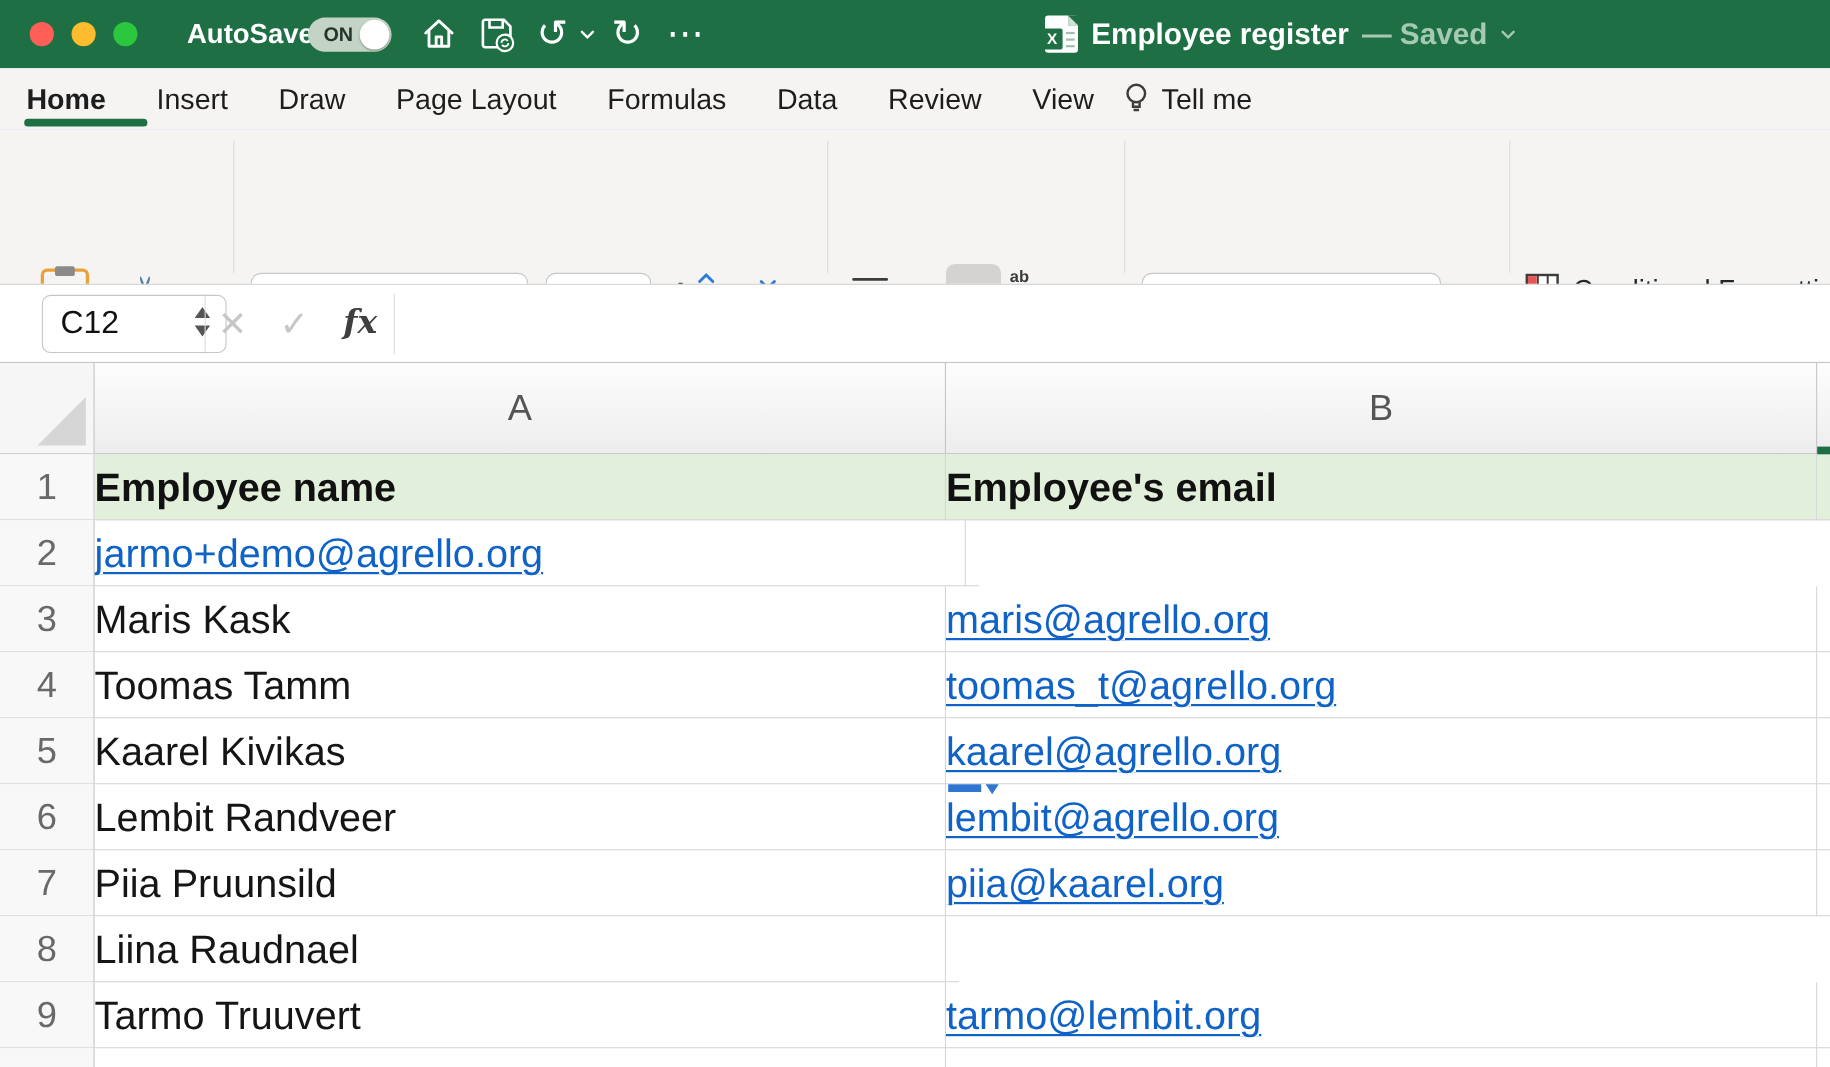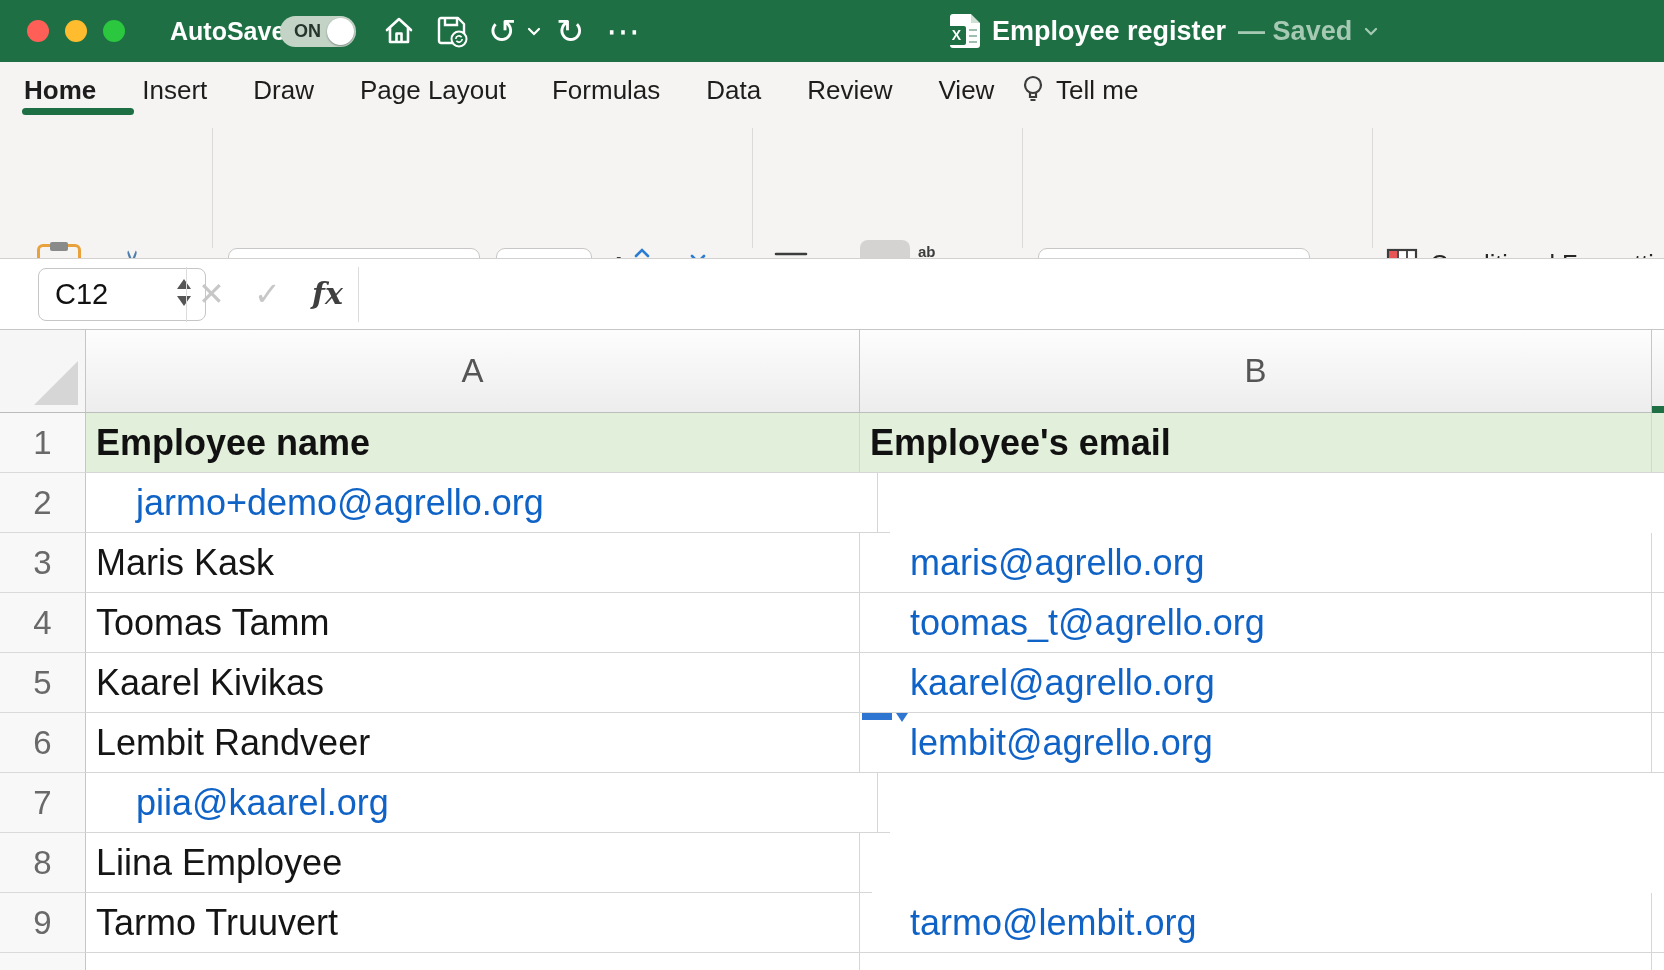--- a/index.html
+++ b/index.html
@@ -113,26 +113,26 @@
   #ch-corner{width:86px;position:relative;border-right:1px solid #c6c6c6;background:#f6f6f6;}
   #corner-tri{position:absolute;right:7px;bottom:7px;width:0;height:0;
        border-left:44px solid transparent;border-bottom:44px solid #d6d6d6;}
   #ch-a{width:774px;}
   #ch-b{width:792px;}
   #ch-c{width:12px;border-right:none;}
   .r{display:flex;height:60px;}
   .cg{width:86px;background:#f8f8f8;border-right:1px solid #c6c6c6;border-bottom:1px solid #dadada;
        display:flex;align-items:center;justify-content:center;font-size:33px;color:#696969;}
   .ca,.cb,.cc{border-right:1px solid #d6d6d6;border-bottom:1px solid #d6d6d6;display:flex;
-       align-items:center;padding-left:10px;font-size:36px;color:#151515;overflow:hidden;white-space:nowrap;}
+       align-items:center;font-size:36px;color:#151515;overflow:hidden;white-space:nowrap;}
   .ca{width:774px;}
   .cb{width:792px;}
   .cc{width:12px;border-right:none;padding-left:0;}
   .r.hdr .ca,.r.hdr .cb,.r.hdr .cc{background:#e2efda;font-weight:700;color:#111;}
-  .lnk{color:#0f62c6;text-decoration-thickness:2px;text-underline-offset:5px;margin-left:40px;}
+  .lnk{color:#0f62c6;text-decoration:underline;text-decoration-thickness:2px;text-underline-offset:5px;}
   #autofill-bar{position:absolute;left:862px;top:713px;width:30px;height:7px;background:#2f76d2;}
   #autofill-tri{position:absolute;left:896px;top:713px;width:0;height:0;
        border-left:6px solid transparent;border-right:6px solid transparent;border-top:9px solid #2f76d2;}
   #colC-select{position:absolute;left:1652px;top:406px;width:12px;height:7px;background:#1e7044;}
 </style>
 </head>
 <body>
 
 <div id="app">
 
@@ -348,28 +348,29 @@
         <div class="r ">
           <div class="cg">6</div>
           <div class="ca">Lembit Randveer</div>
           <div class="cb">
             <span class="lnk">lembit@agrello.org</span>
           </div>
           <div class="cc"></div>
         </div>
         <div class="r ">
           <div class="cg">7</div>
+          <div class="ca">Piia Pruunsild</div>
           <div class="cb">
             <span class="lnk">piia@kaarel.org</span>
           </div>
           <div class="cc"></div>
         </div>
         <div class="r ">
           <div class="cg">8</div>
-          <div class="ca">Liina Employee</div>
+          <div class="ca">Liina Raudnael</div>
           <div class="cc"></div>
         </div>
         <div class="r ">
           <div class="cg">9</div>
           <div class="ca">Tarmo Truuvert</div>
           <div class="cb">
             <span class="lnk">tarmo@lembit.org</span>
           </div>
           <div class="cc"></div>
         </div>

